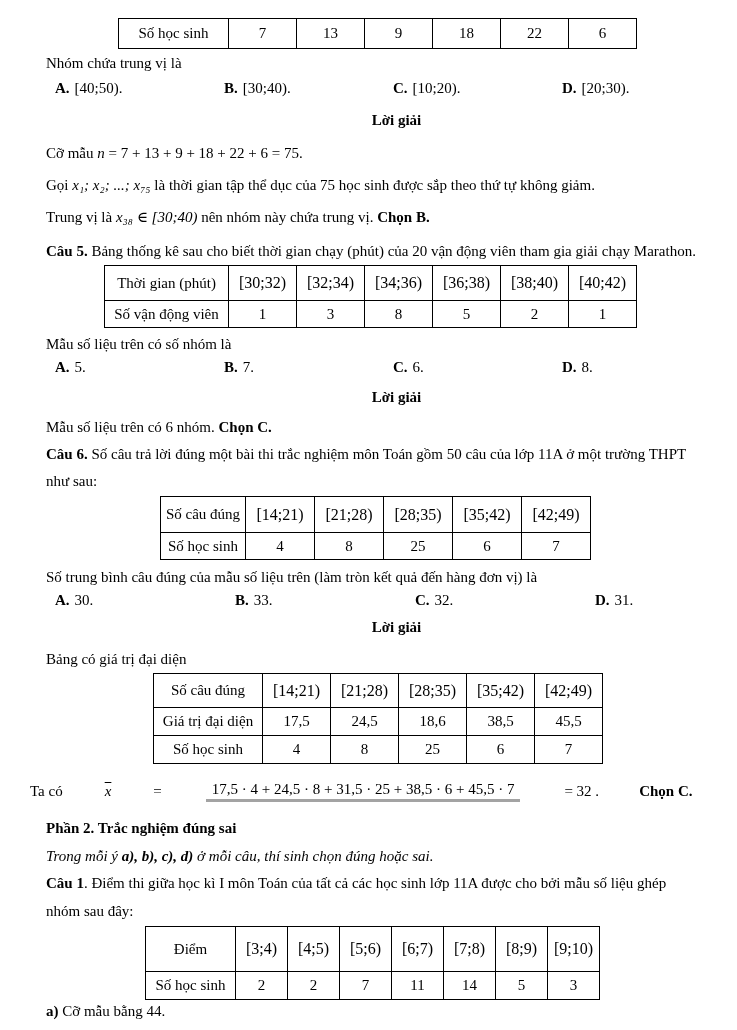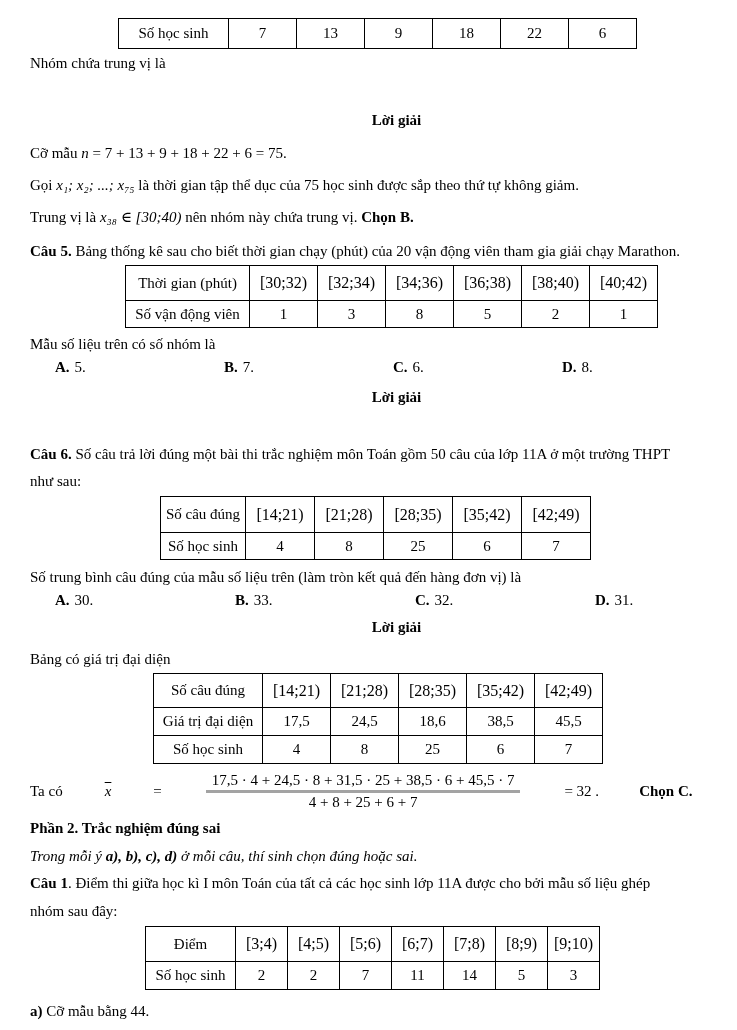--- a/index.html
+++ b/index.html
@@ -6,21 +6,21 @@
   #page{
     position:relative;
     width:737px;height:1030px;
     background:#ffffff;
     color:#000;
     font-family:"Liberation Serif","DejaVu Serif",serif;
     font-size:15px;
     overflow:hidden;
   }
   .abs{position:absolute;}
-  .para{white-space:nowrap;line-height:22px;}
+  .para{white-space:nowrap;line-height:22px;margin-left:16px;}
   .b{font-weight:bold;}
   .i{font-style:italic;}
   .bi{font-weight:bold;font-style:italic;}
   .center-title{left:0;width:100%;text-align:center;font-weight:bold;padding-left:28px;}
   .opts{left:55px;width:660px;display:grid;grid-template-columns:169px 169px 169px 1fr;white-space:nowrap;}
   .opt b{margin-right:5px;}
   table.tbl{border-collapse:collapse;table-layout:fixed;}
   table.tbl td{border:1px solid #000;text-align:center;vertical-align:middle;padding:0 2px;overflow:hidden;}
   tr.iv td{font-size:16px;}
   .mathv{font-style:italic;}
@@ -53,40 +53,46 @@
         <td>9</td>
         <td>18</td>
         <td>22</td>
         <td>6</td>
       </tr>
     </tbody>
   </table>
 
   <div class="abs para" style="left:30px;top:52px;">Nhóm chứa trung vị là</div>
 
+  <div class="abs opts" style="top:80px;">
+    <span class="opt"><b>A.</b><span>[40;50).</span></span>
+    <span class="opt"><b>B.</b><span>[30;40).</span></span>
+    <span class="opt"><b>C.</b><span>[10;20).</span></span>
+    <span class="opt"><b>D.</b><span>[20;30).</span></span>
+  </div>
 
   <div class="abs center-title" style="top:112px;">Lời giải</div>
 
   <div class="abs para" style="left:30px;top:142px;">
     <span>Cỡ mẫu </span><span class="mathv">n</span><span> = 7 + 13 + 9 + 18 + 22 + 6 = 75.</span>
   </div>
 
   <div class="abs para" style="left:30px;top:174px;">
     <span>Gọi </span><span class="mathv">x₁; x₂; ...; x₇₅</span><span> là thời gian tập thể dục của 75 học sinh được sắp theo thứ tự không giảm.</span>
   </div>
 
   <div class="abs para" style="left:30px;top:206px;text-align:right;">
     <span>Trung vị là </span><span class="mathv">x₃₈ ∈ [30;40)</span><span> nên nhóm này chứa trung vị. </span><span class="b">Chọn B.</span>
   </div>
 
   <div class="abs para" style="left:30px;top:240px;">
     <span class="b">Câu 5.</span><span> Bảng thống kê sau cho biết thời gian chạy (phút) của 20 vận động viên tham gia giải chạy Marathon.</span>
   </div>
 
-  <table class="abs tbl" style="left:125px;top:265px;width:532px;">
+  <table class="abs tbl" style="left:104px;top:265px;width:532px;">
     <colgroup>
         <col style="width:124px">
         <col style="width:68px">
         <col style="width:68px">
         <col style="width:68px">
         <col style="width:68px">
         <col style="width:68px">
         <col style="width:68px">
       </colgroup>
     <tbody>
@@ -115,20 +121,23 @@
 
   <div class="abs opts" style="top:359px;">
     <span class="opt"><b>A.</b><span>5.</span></span>
     <span class="opt"><b>B.</b><span>7.</span></span>
     <span class="opt"><b>C.</b><span>6.</span></span>
     <span class="opt"><b>D.</b><span>8.</span></span>
   </div>
 
   <div class="abs center-title" style="top:389px;">Lời giải</div>
 
+  <div class="abs para" style="left:30px;top:416px;">
+    <span>Mẫu số liệu trên có 6 nhóm. </span><span class="b">Chọn C.</span>
+  </div>
 
   <div class="abs para" style="left:30px;top:443px;">
     <span class="b">Câu 6.</span><span> Số câu trả lời đúng một bài thi trắc nghiệm môn Toán gồm 50 câu của lớp 11A ở một trường THPT</span>
   </div>
   <div class="abs para" style="left:30px;top:470px;">như sau:</div>
 
   <table class="abs tbl" style="left:160px;top:496px;width:430px;">
     <colgroup>
         <col style="width:85px">
         <col style="width:69px">
@@ -206,21 +215,20 @@
       </tr>
     </tbody>
   </table>
 
   <div class="abs formula" style="left:30px;top:768px;height:46px;">
     <span>Ta có </span>
     <span class="xbar">x</span>
     <span> = </span>
     <span class="frac">
       <span class="num">17,5 · 4 + 24,5 · 8 + 31,5 · 25 + 38,5 · 6 + 45,5 · 7</span>
-      <span class="den">4 + 8 + 25 + 6 + 7</span>
     </span>
     <span> = 32 . </span>
     <span class="b">Chọn C.</span>
   </div>
 
   <div class="abs para b" style="left:30px;top:817px;">Phần 2. Trắc nghiệm đúng sai</div>
 
   <div class="abs para i" style="left:30px;top:845px;">
     <span>Trong mỗi ý </span><span class="bi">a), b), c), d)</span><span> ở mỗi câu, thí sinh chọn đúng hoặc sai.</span>
   </div>
@@ -235,21 +243,21 @@
         <col style="width:90px">
         <col style="width:52px">
         <col style="width:52px">
         <col style="width:52px">
         <col style="width:52px">
         <col style="width:52px">
         <col style="width:52px">
         <col style="width:52px">
       </colgroup>
     <tbody>
-      <tr style="height:35px" class="iv">
+      <tr style="height:45px" class="iv">
         <td style="font-size:15px">Điểm</td>
         <td>[3;4)</td>
         <td>[4;5)</td>
         <td>[5;6)</td>
         <td>[6;7)</td>
         <td>[7;8)</td>
         <td>[8;9)</td>
         <td>[9;10)</td>
       </tr>
       <tr style="height:28px">

